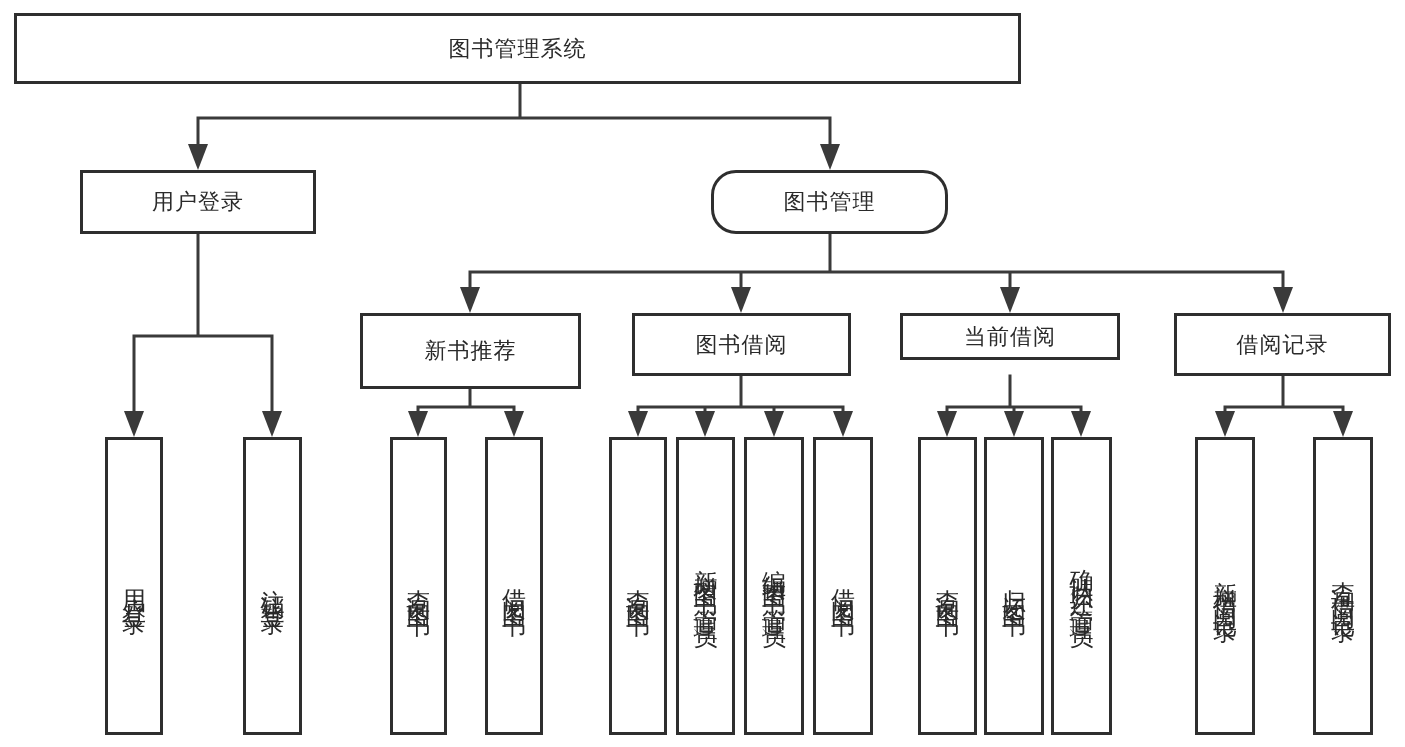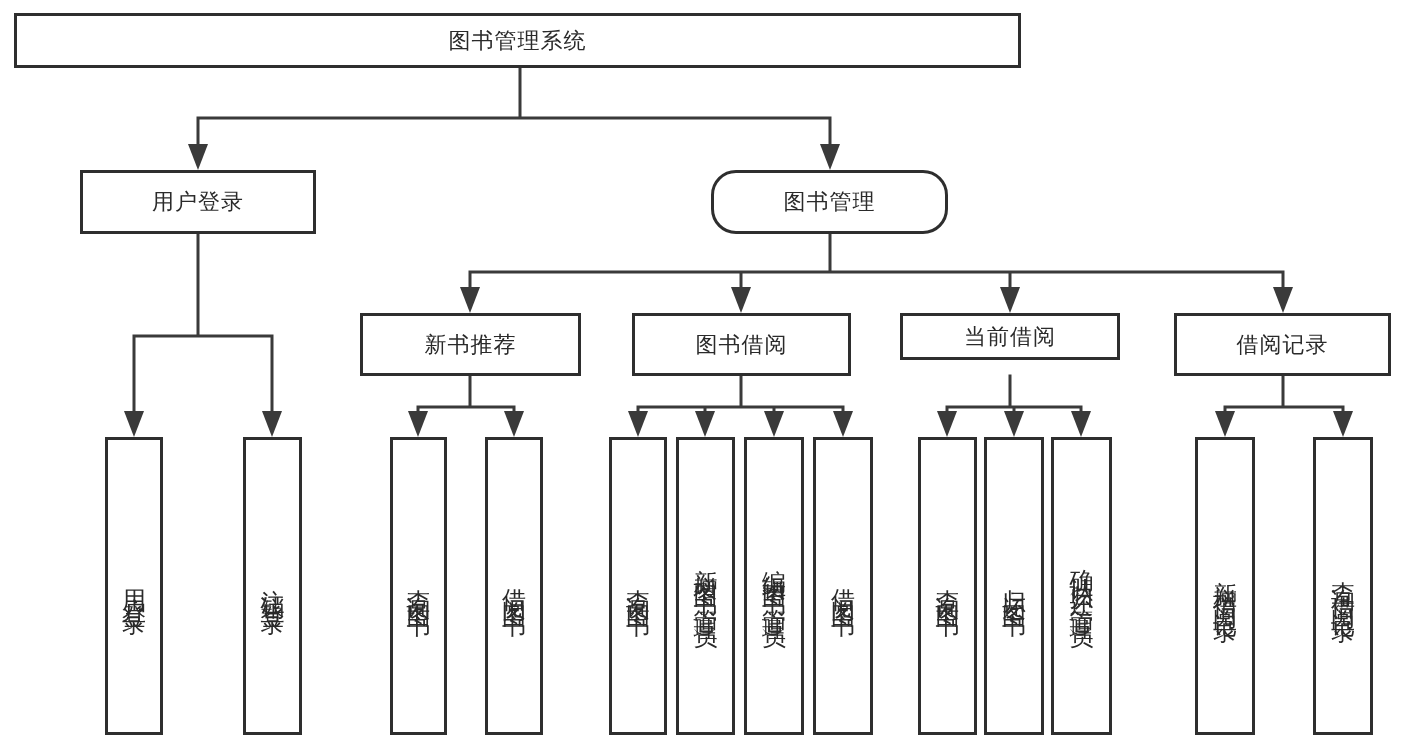--- a/index.html
+++ b/index.html
@@ -95,32 +95,32 @@
 
       <g>
         <path d="M1283 376 V407 M1225 407 H1343 M1225 407 V412 M1343 407 V412"></path>
         <polygon stroke="none" points="1215,411 1235,411 1225,437"></polygon>
         <polygon stroke="none" points="1333,411 1353,411 1343,437"></polygon>
       </g>
 
     </g>
   </svg>
 
-  <div class="node h" style="left:14px; top:13px; width:1007px; height:55px;">
+  <div class="node h" style="left:14px; top:13px; width:1007px; height:71px;">
     <span>图书管理系统</span>
   </div>
 
   <div class="node h" style="left:80px; top:170px; width:236px; height:64px;">
     <span>用户登录</span>
   </div>
   <div class="node h" style="left:711px; top:170px; width:237px; height:64px;border-radius:25px;">
     <span>图书管理</span>
   </div>
 
-  <div class="node h" style="left:360px; top:313px; width:221px; height:63px;">
+  <div class="node h" style="left:360px; top:313px; width:221px; height:76px;">
     <span>新书推荐</span>
   </div>
   <div class="node h" style="left:632px; top:313px; width:219px; height:63px;">
     <span>图书借阅</span>
   </div>
   <div class="node h" style="left:900px; top:313px; width:220px; height:47px;">
     <span>当前借阅</span>
   </div>
   <div class="node h" style="left:1174px; top:313px; width:217px; height:63px;">
     <span>借阅记录</span>

